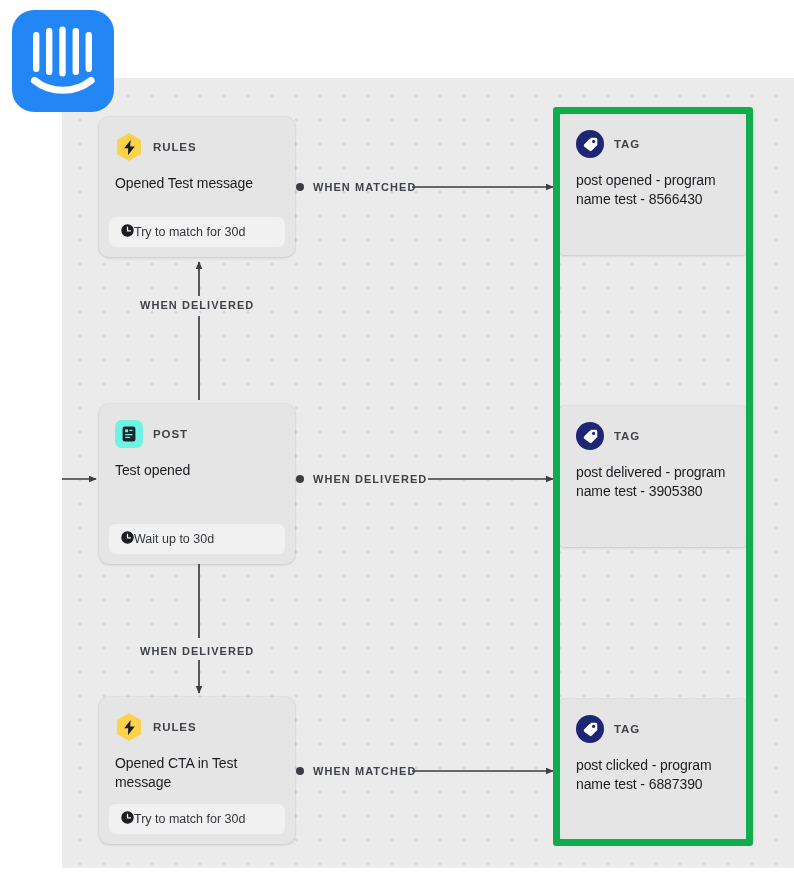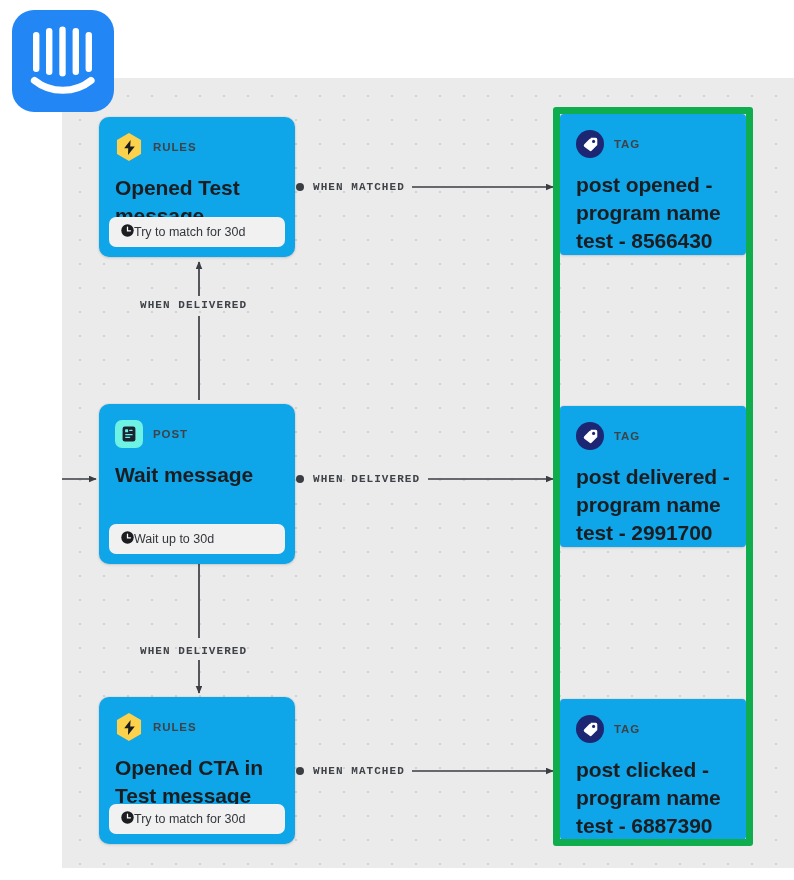--- a/index.html
+++ b/index.html
@@ -38,21 +38,21 @@
     width: 102px;
     height: 102px;
     border-radius: 22px;
     background: #2286f5;
   }
   #logo svg { display: block; }
 
   
   .node {
     position: absolute;
-    background: #0ea5e9;
+    background: #e5e5e5;
     border-radius: 10px;
     box-shadow: 0 1px 3px rgba(16,24,40,0.13), 0 0 0 1px rgba(16,24,40,0.035);
     box-sizing: border-box;
     overflow: hidden;
   }
   .node-body {
     padding: 16px 16px 0 16px;
   }
   .node-head {
     display: flex;
@@ -61,22 +61,22 @@
   }
   .node-kind {
     font-size: 11.5px;
     font-weight: bold;
     letter-spacing: 0.9px;
     color: #3f4247;
     text-transform: uppercase;
   }
   .node-title {
     margin-top: 13px;
-    font-size: 21px;
-    font-weight: bold;
+    font-size: 14px;
+    font-weight: normal;
     color: #1b1d21;
     line-height: 1.33;
     letter-spacing: -0.1px;
   }
   .node-foot {
     position: absolute;
     left: 10px;
     right: 10px;
     bottom: 10px;
     height: 30px;
@@ -118,21 +118,20 @@
 
   
   .edge-label {
     position: absolute;
     font-size: 11px;
     font-weight: bold;
     letter-spacing: 1.05px;
     color: #3f4247;
     white-space: nowrap;
     text-transform: uppercase;
-    font-family: Liberation Mono, monospace;
   }
   .edge-svg {
     position: absolute;
     overflow: visible;
   }
 
   
   #highlight {
     position: absolute;
     left: 553px;
@@ -227,21 +226,21 @@
         <svg width="14" height="16" viewBox="0 0 14 16">
           <rect x="0.6" y="0.6" width="12.8" height="14.8" rx="2.2" fill="#1b2330"></rect>
           <rect x="3.1" y="3.3" width="3.0" height="3.0" rx="0.6" fill="#6ef2e4"></rect>
           <rect x="7.1" y="3.7" width="3.6" height="1.3" rx="0.65" fill="#6ef2e4"></rect>
           <rect x="3.1" y="8.0" width="7.6" height="1.3" rx="0.65" fill="#6ef2e4"></rect>
           <rect x="3.1" y="10.7" width="5.2" height="1.3" rx="0.65" fill="#6ef2e4"></rect>
         </svg>
       </span>
       <span class="node-kind">POST</span>
     </div>
-    <div class="node-title">Wait message</div>
+    <div class="node-title">Test opened</div>
   </div>
   <div class="node-foot">
     <span>
       <svg width="13" height="13" viewBox="0 0 13 13">
           <circle cx="6.5" cy="6.5" r="6.2" fill="#1b1d21"></circle>
           <path d="M6.5 3.2v3.6h3.0" stroke="#ffffff" stroke-width="1.3" fill="none" stroke-linecap="round"></path>
         </svg>
     </span>
     <span class="node-foot-text">Wait up to 30d</span>
   </div>
@@ -289,21 +288,21 @@
   <div class="node-body">
     <div class="node-head">
       <span class="badge circ">
         <svg width="15" height="15" viewBox="0 0 15 15">
             <path d="M7.7 0.8h5.0a1.6 1.6 0 0 1 1.6 1.6v5.0a1.7 1.7 0 0 1-.5 1.2l-5.0 5.0a1.7 1.7 0 0 1-2.4 0L1.3 9.7a1.7 1.7 0 0 1 0-2.4l5.2-5.2a1.7 1.7 0 0 1 1.2-.3z" fill="#ffffff"></path>
             <circle cx="10.6" cy="4.4" r="1.55" fill="#1d2673"></circle>
           </svg>
       </span>
       <span class="node-kind">TAG</span>
     </div>
-    <div class="node-title">post delivered - program name test - 2991700</div>
+    <div class="node-title">post delivered - program name test - 3905380</div>
   </div>
 </div>
 
 <div class="node" style="left:560px; top:699px; width:186px; height:141px; border-radius:4px;">
   <div class="node-body">
     <div class="node-head">
       <span class="badge circ">
         <svg width="15" height="15" viewBox="0 0 15 15">
             <path d="M7.7 0.8h5.0a1.6 1.6 0 0 1 1.6 1.6v5.0a1.7 1.7 0 0 1-.5 1.2l-5.0 5.0a1.7 1.7 0 0 1-2.4 0L1.3 9.7a1.7 1.7 0 0 1 0-2.4l5.2-5.2a1.7 1.7 0 0 1 1.2-.3z" fill="#ffffff"></path>
             <circle cx="10.6" cy="4.4" r="1.55" fill="#1d2673"></circle>

